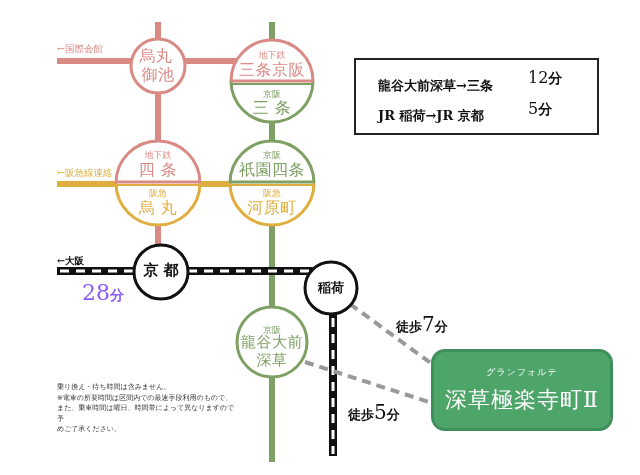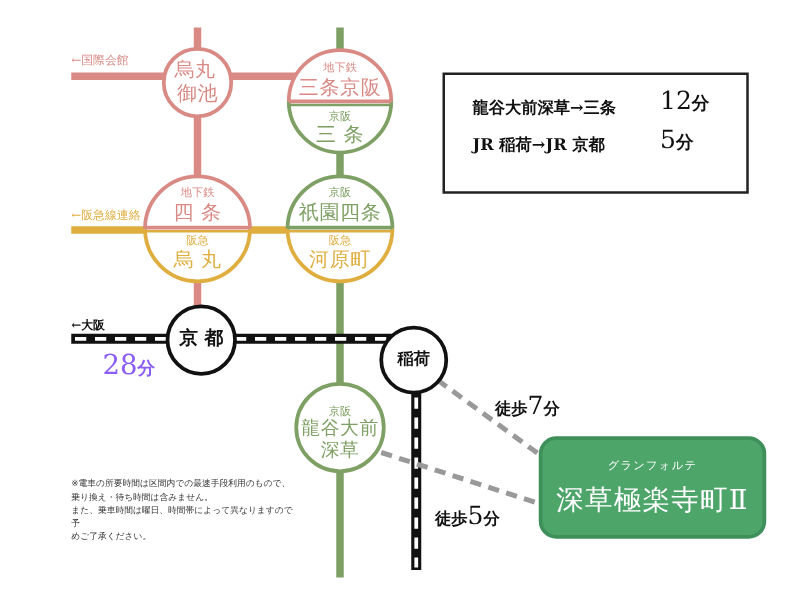--- a/index.html
+++ b/index.html
@@ -8,25 +8,25 @@
   svg.map { position:absolute; left:0; top:0; }
   .lbl { position:absolute; white-space:nowrap; line-height:1; }
   .ctr { transform:translateX(-50%); text-align:center; }
   .sub { font-size:9px; }
   .main { font-size:16px; letter-spacing:0.5px; }
   .red { color:#d98a85; }
   .grn { color:#7fa064; }
   .yel { color:#dfae3f; }
   .blk { color:#111; }
   .dir { font-size:9.5px; }
-  .infobox { position:absolute; left:354px; top:58px; width:245px; height:97px;
+  .infobox { position:absolute; left:354px; top:58px; width:245px; height:77px;
              border:2px solid #222; box-sizing:border-box; }
   .inforow { position:absolute; left:22px; font-size:13px; font-weight:bold; color:#111; }
   .infomin { position:absolute; left:172px; color:#111; }
-  .infomin .num { font-size:20px; }
+  .infomin .num { font-size:16px; }
   .infomin .unit { font-size:14px; font-weight:bold; }
   .dest { position:absolute; left:431px; top:349px; width:182px; height:82px;
           background:#4da56a; border:3px solid #3f8f5b; border-radius:14px; box-sizing:border-box;
           color:#fff; text-align:center; }
   .dest .kana { font-size:9px; margin-top:14px; letter-spacing:1px;text-align:center; }
   .dest .name { font-size:22px; margin-top:6px; letter-spacing:1px; }
   .walk { position:absolute; color:#111; font-weight:bold; }
   .walk .w { font-size:13px; }
   .walk .n { font-size:20px; font-weight:normal; }
   .walk .u { font-size:13px; }
@@ -149,17 +149,17 @@
 <div class="walk" style="left:348px;top:400px;">
   <span class="w">徒歩</span><span class="n">5</span><span class="u">分</span>
 </div>
 
 <div class="dest">
   <div class="kana">グランフォルテ</div>
   <div class="name">深草極楽寺町Ⅱ</div>
 </div>
 
 <div class="note">
+  <div>乗り換え・待ち時間は含みません。</div>
   <div>※電車の所要時間は区間内での最速手段利用のもので、</div>
-  <div>乗り換え・待ち時間は含みません。</div>
   <div>また、乗車時間は曜日、時間帯によって異なりますので予</div>
   <div>めご了承ください。</div>
 </div>
 
 </body></html>

